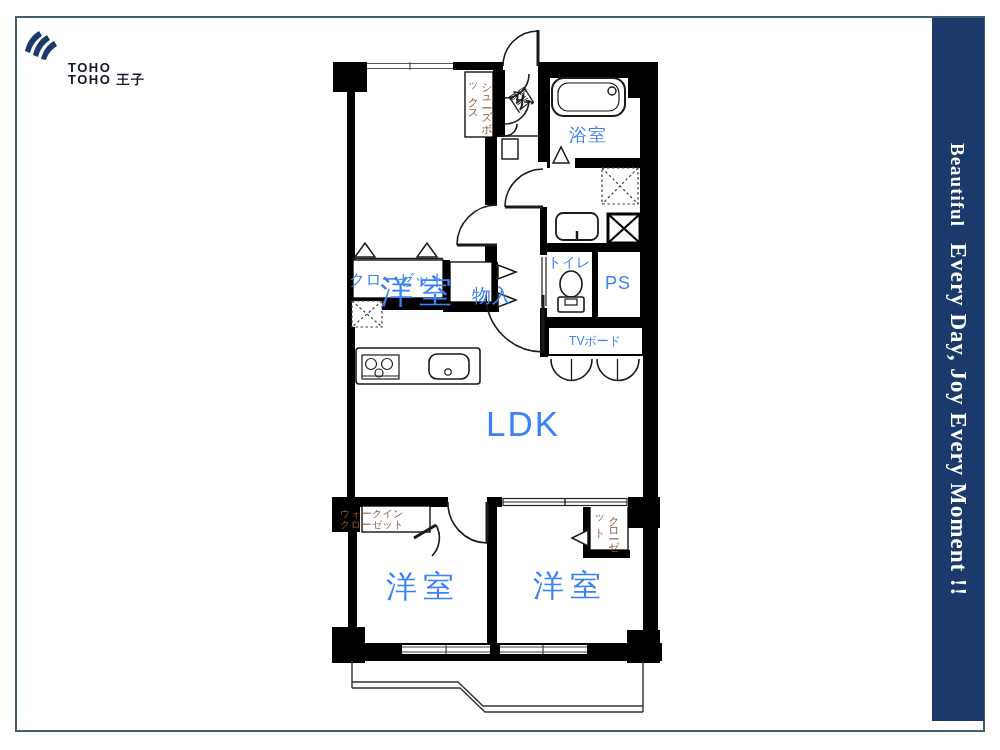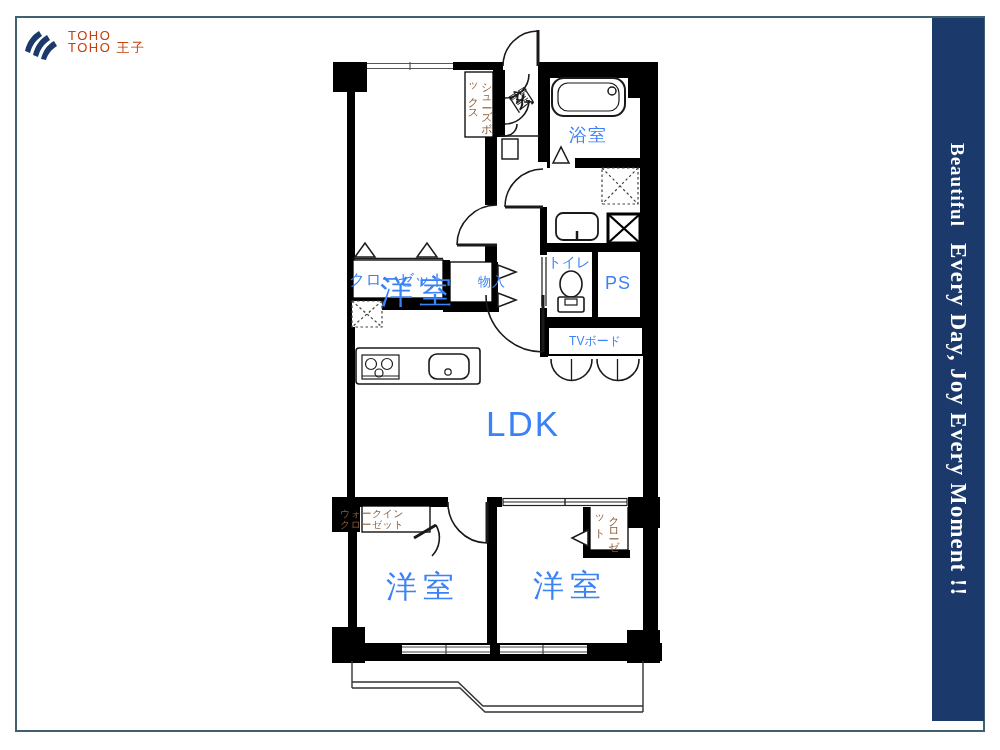--- a/index.html
+++ b/index.html
@@ -1,20 +1,20 @@
 <!DOCTYPE html>
 <html><head>
 <meta charset="utf-8">
 <style>
   html,body{margin:0;padding:0;background:#ffffff;}
   body{width:1000px;height:750px;position:relative;font-family:"Liberation Sans","DejaVu Sans",sans-serif;overflow:hidden;}
   .page-border{position:absolute;left:15px;top:16px;width:966px;height:712px;border:2px solid #41606f;background:#ffffff;}
   
   .logo{position:absolute;left:24px;top:30px;display:flex;align-items:flex-start;gap:8px;}
-  .logo-text{color:#c2410c;font-weight:normal;line-height:12px;letter-spacing:1.5px;}
+  .logo-text{color:#0f172a;font-weight:bold;line-height:12px;letter-spacing:1.5px;margin-top:32px;}
   .logo-line{font-size:13px;display:block;}
   
   .sidebar{position:absolute;left:932px;top:18px;width:52px;height:703px;background:#1b3a6b;}
   .sidebar-text{position:absolute;left:971px;top:143px;transform:rotate(90deg);transform-origin:left top;white-space:nowrap;color:#ffffff;font-family:"Liberation Serif","DejaVu Serif",serif;font-weight:bold;}
   .sb-small{font-size:19px;letter-spacing:1px;}
   .sb-large{font-size:23px;margin-left:16px;letter-spacing:1px;}
   
   .plan-svg{position:absolute;left:0;top:0;}
   
   .lbl{position:absolute;transform:translate(-50%,-50%);color:#3b82f6;white-space:nowrap;}
@@ -226,21 +226,21 @@
   <g fill="none" stroke="#333" stroke-width="1.4">
     <line x1="352" y1="661" x2="352" y2="688"></line>
     <path d="M352 682 L458 682 L483 706 L643 706"></path>
     <path d="M352 688 L460 688 L485 712 L643 712"></path>
     <line x1="643" y1="661" x2="643" y2="712"></line>
   </g>
 </svg>
 
 <div class="lbl lbl-room lbl-room-top" style="left:419px;top:292px;">洋室</div>
 <div class="lbl lbl-small" style="left:398px;top:280px;">クローゼット</div>
-<div class="lbl lbl-mid" style="left:471px;top:282px;font-size:13px;padding-left:42px;">物入</div>
+<div class="lbl lbl-mid" style="left:471px;top:296px;font-size:19px;padding-left:42px;">物入</div>
 <div class="vert brown shoebox-lbl">シューズボックス</div>
 <div class="vert genkan-lbl">玄関</div>
 <div class="lbl lbl-mid" style="left:588px;top:135px;">浴室</div>
 <div class="lbl lbl-toilet" style="left:569px;top:263px;">トイレ</div>
 <div class="lbl lbl-mid" style="left:618px;top:283px;">PS</div>
 <div class="lbl" style="left:595px;top:341px;font-size:12px;">TVボード</div>
 <div class="lbl lbl-ldk" style="left:496px;top:424px;">LDK</div>
 <div class="wic-lbl brown">
   <span>ウォークイン</span>
   <span>クローゼット</span>

